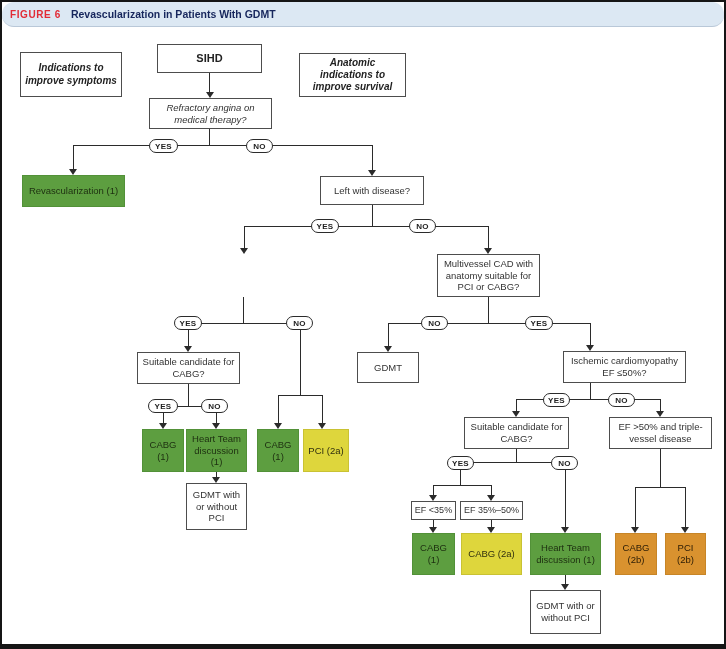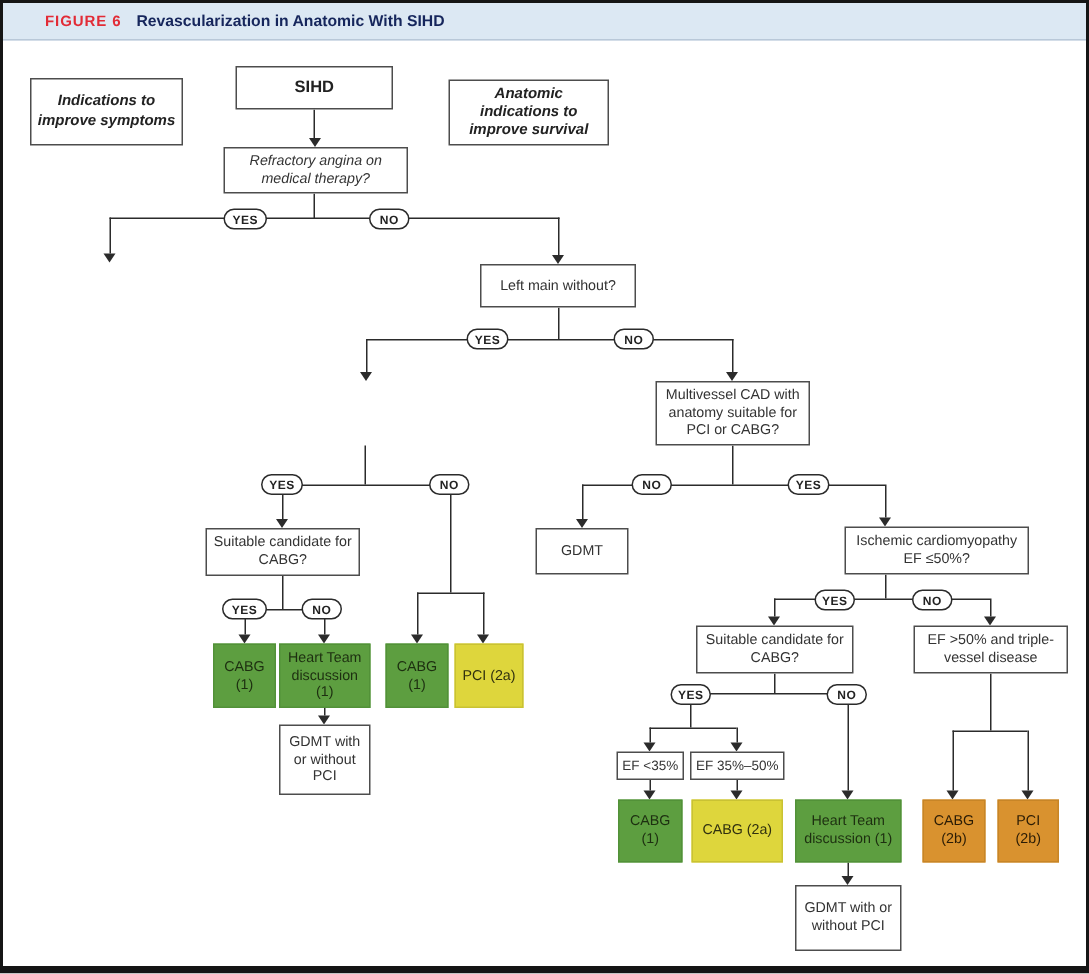--- a/index.html
+++ b/index.html
@@ -1,21 +1,21 @@
 <!DOCTYPE html>
 <html><head>
 <meta charset="utf-8">
 <style>
   html,body{margin:0;padding:0;background:#fff;}
   body{width:726px;height:649px;font-family:"Liberation Sans",sans-serif;-webkit-font-smoothing:antialiased;}
   #figure{position:relative;width:726px;height:649px;box-sizing:border-box;
     border-left:2px solid #151515;border-right:2px solid #151515;
     border-top:2px solid #151515;border-bottom:5px solid #151515;background:#fff;overflow:hidden;}
   .fig-header{position:absolute;left:0;top:0;width:722px;height:25px;background:#dce8f3;
-    border-bottom:1px solid #b9c8d8;display:flex;align-items:center;padding-left:28px;box-sizing:border-box;}
+    border-bottom:1px solid #b9c8d8;display:flex;align-items:center;padding-left:8px;box-sizing:border-box;border-radius:12px;}
   .fig-tag{color:#e22b36;font-weight:bold;font-size:10px;letter-spacing:0.6px;margin-right:10px;}
   .fig-title{color:#16265c;font-weight:bold;font-size:10.5px;}
   .node{position:absolute;box-sizing:border-box;background:#fff;border:1px solid #4d4d4d;
     display:flex;align-items:center;justify-content:center;text-align:center;
     font-size:9.5px;line-height:1.22;color:#333;padding:2px 3px;z-index:2;}
   .label-node{font-weight:bold;font-style:italic;font-size:10px;color:#222;}
   .bold{font-weight:bold;font-size:11px;color:#222;}
   .small{font-size:9px;padding:1px 1px;}
   .green{background:#5d9e40;border:1px solid #529138;color:#1d2f10;}
   .yellow{background:#ded63c;border:1px solid #c9c233;color:#30300f;}
@@ -28,21 +28,21 @@
   .arr{position:absolute;width:0;height:0;border-left:4px solid transparent;
     border-right:4px solid transparent;border-top:6px solid #2b2b2b;z-index:2;}
 </style>
 </head>
 <body>
 
 <div id="figure">
 
   <div class="fig-header">
     <span class="fig-tag">FIGURE 6</span>
-    <span class="fig-title">Revascularization in Anatomic With SIHD</span>
+    <span class="fig-title">Revascularization in Patients With GDMT</span>
   </div>
 
   <div class="vl" style="left:207px;top:71px;height:20px;"></div>
   <div class="vl" style="left:207px;top:127px;height:17px;"></div>
   <div class="hl" style="left:71px;top:143px;width:300px;"></div>
   <div class="vl" style="left:71px;top:143px;height:24px;"></div>
   <div class="vl" style="left:370px;top:143px;height:25px;"></div>
   <div class="vl" style="left:370px;top:203px;height:21px;"></div>
   <div class="hl" style="left:242px;top:224px;width:245px;"></div>
   <div class="vl" style="left:242px;top:224px;height:22px;"></div>
@@ -103,21 +103,22 @@
   <div class="arr" style="left:485px;top:525px;"></div>
   <div class="arr" style="left:559px;top:525px;"></div>
   <div class="arr" style="left:559px;top:582px;"></div>
   <div class="arr" style="left:629px;top:525px;"></div>
   <div class="arr" style="left:679px;top:525px;"></div>
 
   <div class="node bold" style="left:155px;top:42px;width:105px;height:29px;">SIHD</div>
   <div class="node label-node" style="left:18px;top:50px;width:102px;height:45px;">Indications to improve symptoms</div>
   <div class="node label-node" style="left:297px;top:51px;width:107px;height:44px;">Anatomic indications to improve survival</div>
   <div class="node" style="left:147px;top:96px;width:123px;height:31px;font-style:italic;">Refractory angina on medical therapy?</div>
-  <div class="node" style="left:318px;top:174px;width:104px;height:29px;">Left main without?</div>
+  <div class="node green" style="left:20px;top:173px;width:103px;height:32px;">Revascularization (1)</div>
+  <div class="node" style="left:318px;top:174px;width:104px;height:29px;">Left with disease?</div>
   <div class="node" style="left:435px;top:252px;width:103px;height:43px;">Multivessel CAD with anatomy suitable for PCI or CABG?</div>
   <div class="node" style="left:135px;top:350px;width:103px;height:32px;">Suitable candidate for CABG?</div>
   <div class="node" style="left:355px;top:350px;width:62px;height:31px;">GDMT</div>
   <div class="node" style="left:527px;top:349px;width:123px;height:32px;margin-left:34px;">Ischemic cardiomyopathy EF ≤50%?</div>
   <div class="node" style="left:462px;top:415px;width:105px;height:32px;">Suitable candidate for CABG?</div>
   <div class="node" style="left:607px;top:415px;width:103px;height:32px;">EF &gt;50% and triple-vessel disease</div>
   <div class="node green" style="left:140px;top:427px;width:42px;height:43px;">CABG (1)</div>
   <div class="node green" style="left:184px;top:427px;width:61px;height:43px;">Heart Team discussion (1)</div>
   <div class="node green" style="left:255px;top:427px;width:42px;height:43px;">CABG (1)</div>
   <div class="node yellow" style="left:301px;top:427px;width:46px;height:43px;">PCI (2a)</div>

